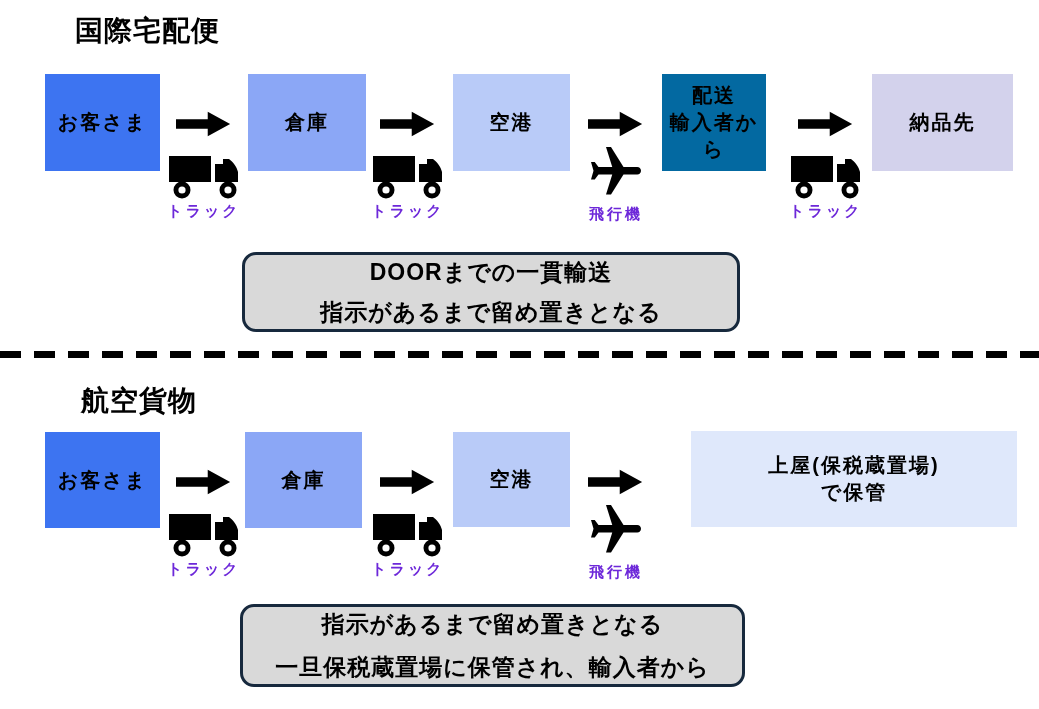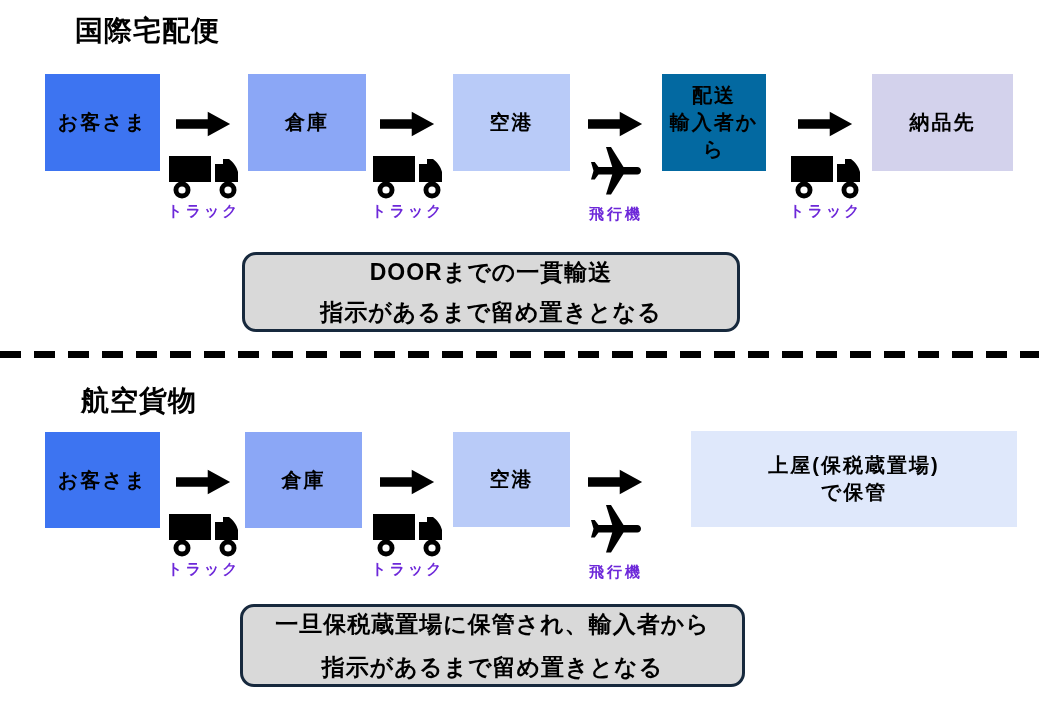--- a/index.html
+++ b/index.html
@@ -171,17 +171,17 @@
       </svg>
     <div class="tlabel">飛行機</div>
   </div>
 
   <div class="node" style="left: 662px; top: 431px; width: 326px; height: 96px; background: rgb(223, 232, 251); margin-left: 29px;">
     <span>上屋(保税蔵置場)</span>
     <span>で保管</span>
   </div>
 
   <div class="note" style="left:240px;top:604px;width:505px;height:83px;">
+    <span>指示があるまで留め置きとなる</span>
     <span>一旦保税蔵置場に保管され、輸入者から</span>
-    <span>指示があるまで留め置きとなる</span>
   </div>
 
 </div>
 
 </body></html>

